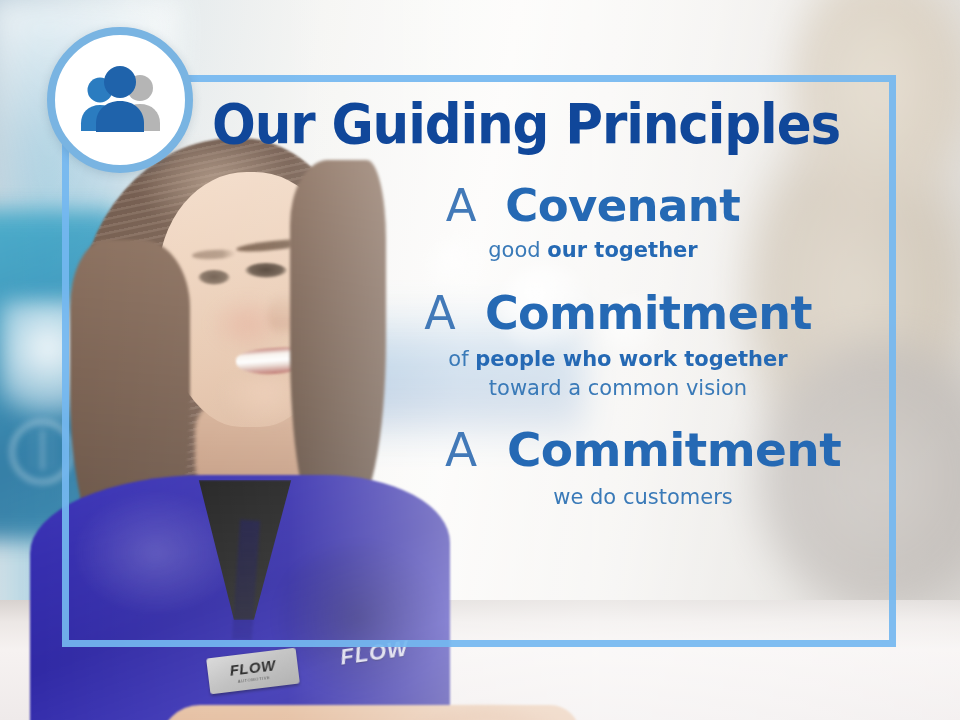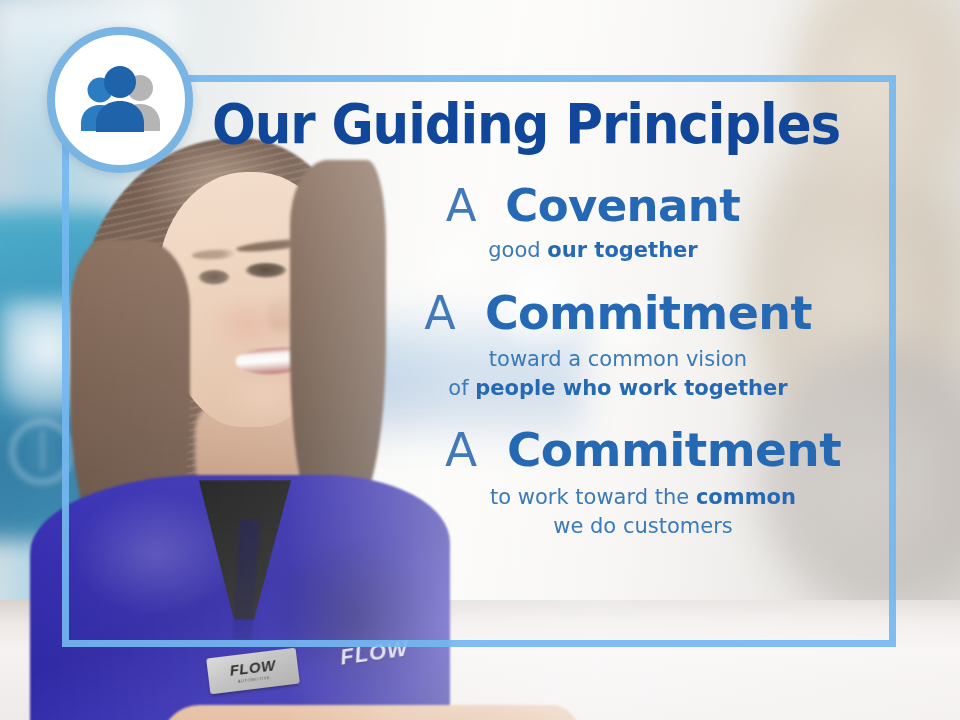--- a/index.html
+++ b/index.html
@@ -512,32 +512,31 @@
           <div><span>good </span><b>our together</b></div>
         </div>
       </div>
 
       <div class="principle p2">
         <div class="p-head">
           <span class="art">A&nbsp;</span>
           <span class="key">Commitment</span>
         </div>
         <div class="p-sub">
+          <div><span>of </span><b>people who work together</b></div>
           <div><span>toward a common vision</span></div>
-          <div><span>of </span><b>people who work together</b></div>
         </div>
       </div>
 
       <div class="principle p3">
         <div class="p-head">
           <span class="art">A&nbsp;</span>
           <span class="key">Commitment</span>
         </div>
         <div class="p-sub">
-          <div><span>to work toward the </span><b>common</b></div>
           <div><span>we do customers</span></div>
         </div>
       </div>
 
     </div>
   </div>
 
 </div>
 
 </body></html>

